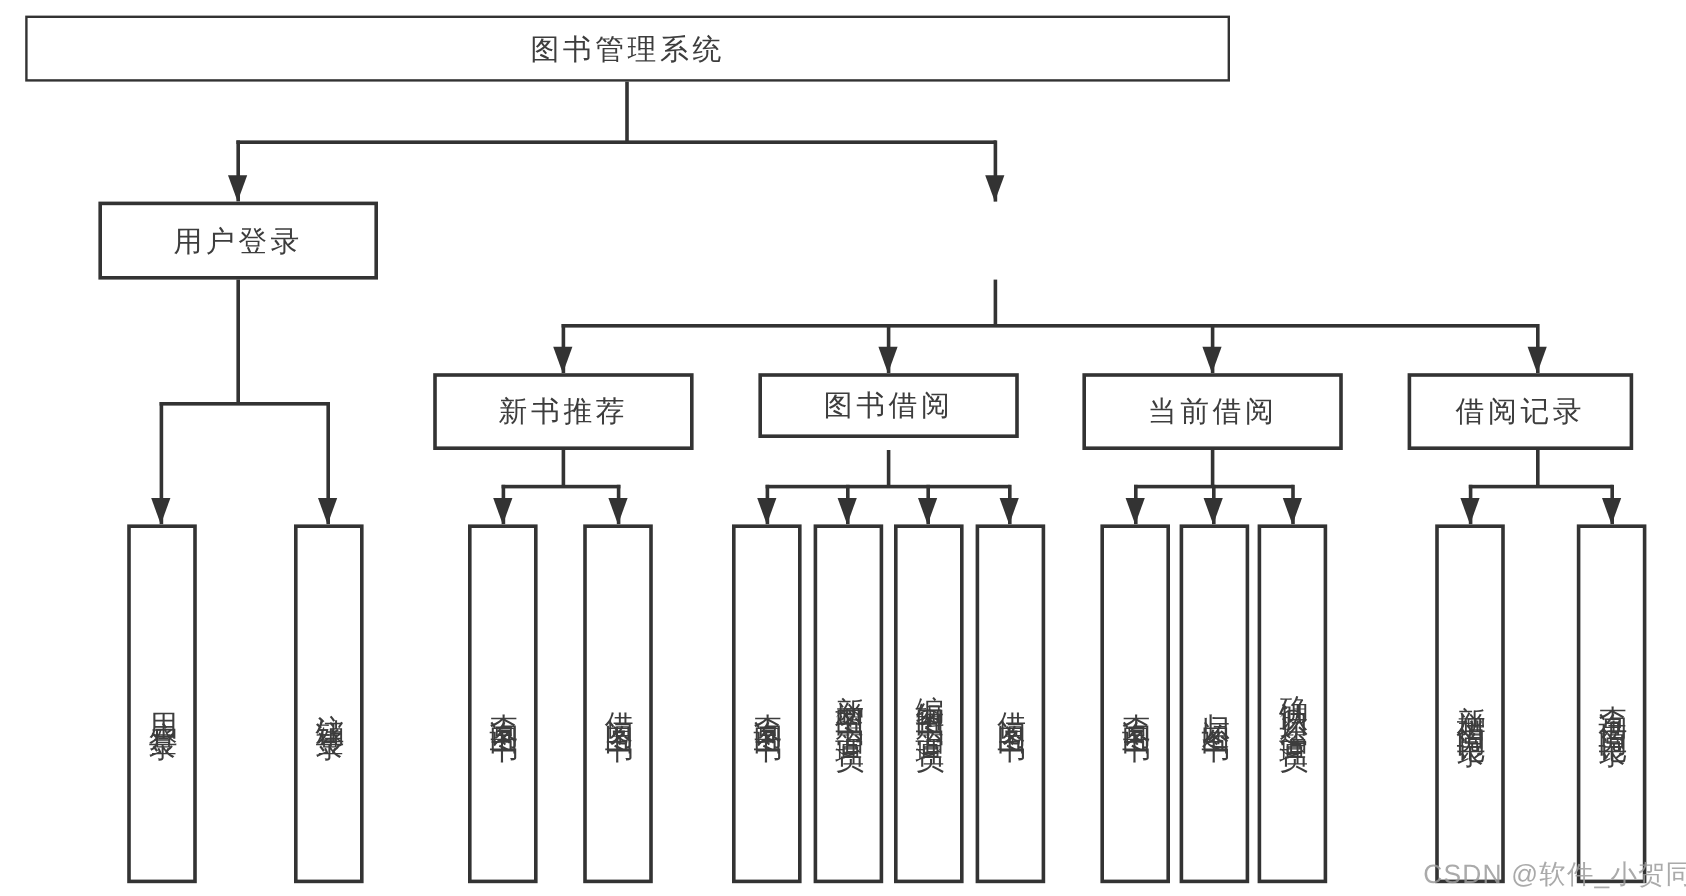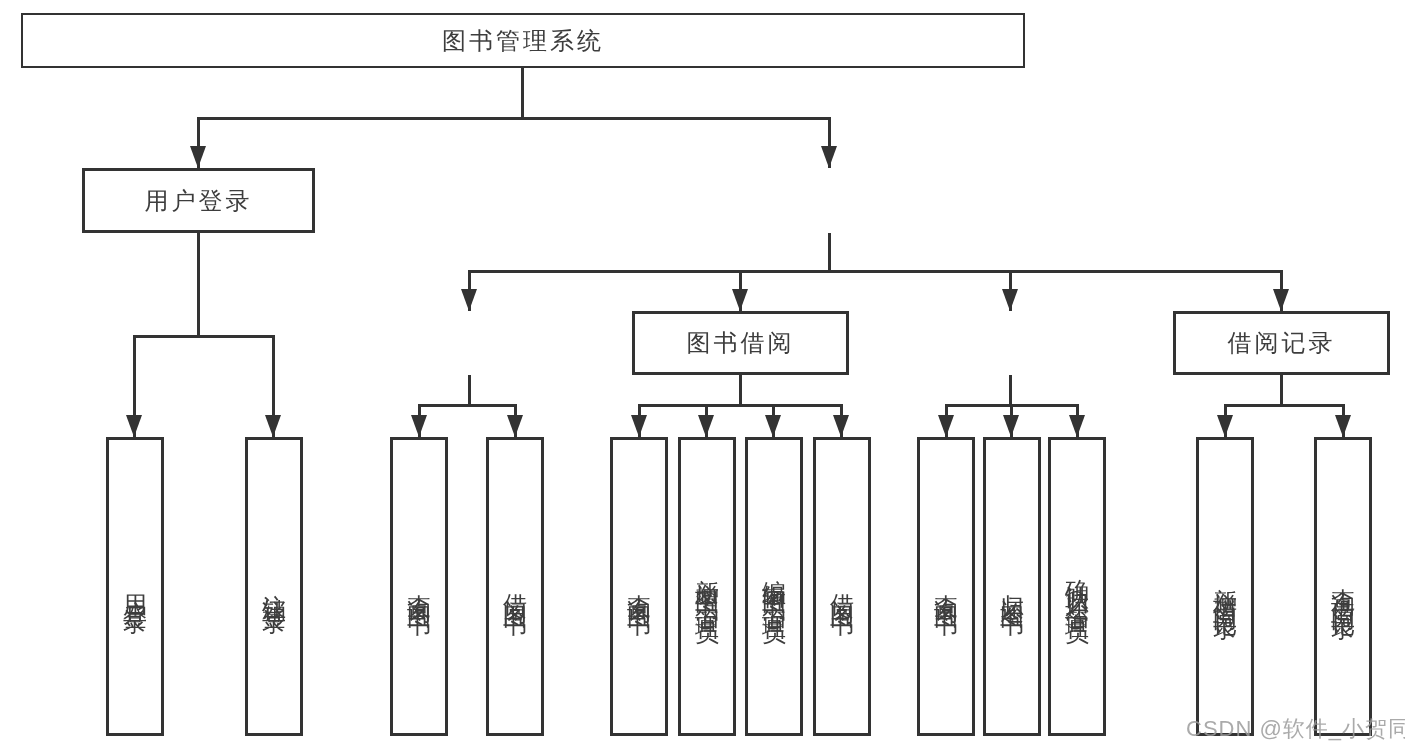--- a/index.html
+++ b/index.html
@@ -61,24 +61,30 @@
   <div class="hline" style="left:468px;top:270px;width:814px;"></div>
   <div class="vline" style="left:468px;top:270px;height:41px;"></div>
   <div class="vline" style="left:739px;top:270px;height:41px;"></div>
   <div class="vline" style="left:1009px;top:270px;height:41px;"></div>
   <div class="vline" style="left:1280px;top:270px;height:41px;"></div>
   <div class="arrow" style="left:461px;top:289px;"></div>
   <div class="arrow" style="left:732px;top:289px;"></div>
   <div class="arrow" style="left:1002px;top:289px;"></div>
   <div class="arrow" style="left:1273px;top:289px;"></div>
 
-  <div class="box" style="left:632px;top:311px;width:217px;height:64px;justify-content:center;">
+  <div class="box" style="left:361px;top:311px;width:217px;height:64px;">
+    <span class="hlabel">新书推荐</span>
+  </div>
+  <div class="box" style="left:632px;top:311px;width:217px;height:54px;justify-content:center;">
     <span class="hlabel">图书借阅</span>
   </div>
-  <div class="box" style="left:1173px;top:311px;width:217px;height:64px;">
+  <div class="box" style="left:902px;top:311px;width:217px;height:64px;">
+    <span class="hlabel">当前借阅</span>
+  </div>
+  <div class="box" style="left:1173px;top:311px;width:188px;height:64px;">
     <span class="hlabel">借阅记录</span>
   </div>
 
   <div class="vline" style="left:468px;top:375px;height:30px;"></div>
   <div class="hline" style="left:418px;top:404px;width:99px;"></div>
   <div class="vline" style="left:418px;top:404px;height:33px;"></div>
   <div class="vline" style="left:514px;top:404px;height:33px;"></div>
   <div class="arrow" style="left:411px;top:415px;"></div>
   <div class="arrow" style="left:507px;top:415px;"></div>
 

